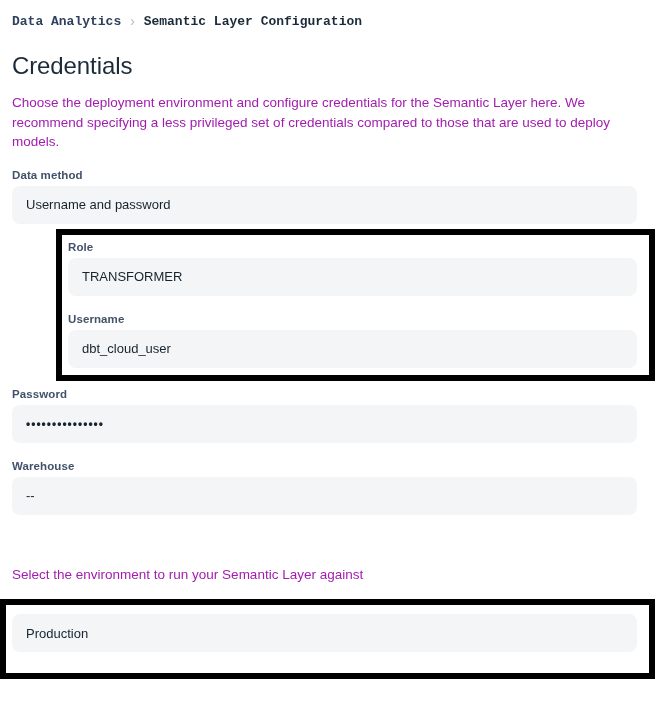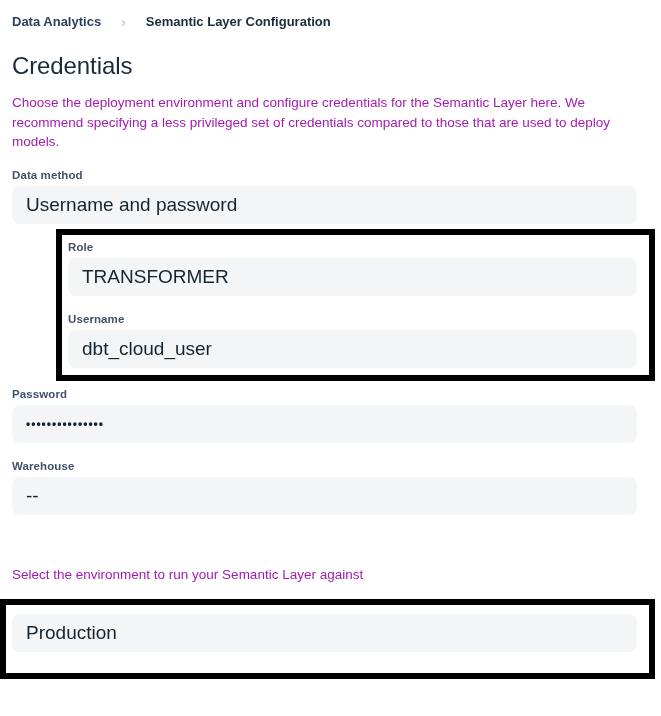--- a/index.html
+++ b/index.html
@@ -16,23 +16,24 @@
     position: relative;
   }
   .page {
     padding: 14px 24px 0 12px; 
   }
 
   
   .breadcrumb {
     display: flex;
     align-items: center;
-    gap: 20px;
+    gap: 7px;
     font-size: 13px;
     font-weight: 700;
+    font-family: Liberation Mono, monospace;
   }
   .crumb-link { color: #2e405e; cursor: pointer; }
   .crumb-sep  { color: #b6bdc6; font-weight: 400; font-size: 14px; line-height: 1; }
   .crumb-current { color: #1c2b3a; }
 
   
   h1.section-title {
     margin: 23px 0 0 0;
     font-size: 24px;
     font-weight: 400;
@@ -57,21 +58,21 @@
     letter-spacing: 0.1px;
   }
   .input {
     margin-top: 5px;
     height: 38px;
     border-radius: 8px;
     background: #f3f5f7;
     display: flex;
     align-items: center;
     padding: 0 14px;
-    font-size: 19px;
+    font-size: 13px;
     color: #16242f;
     box-sizing: border-box;
     cursor: text;
   }
   .input.password { letter-spacing: 1px; font-size: 12px; font-weight: 700; }
 
   
   .annotation-box {
     border: 6px solid #000000;
     margin-left: -12px;   

